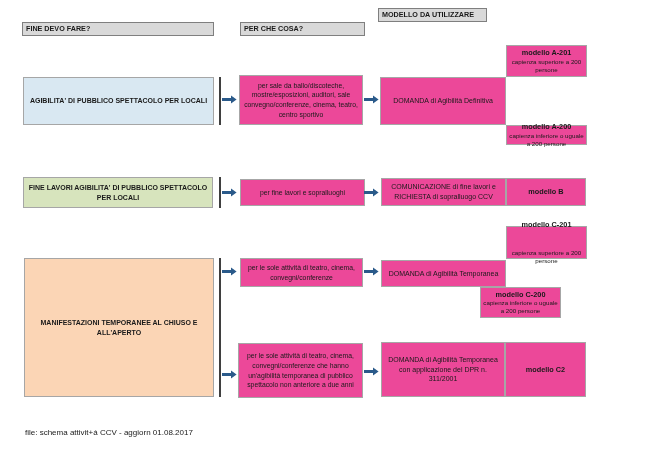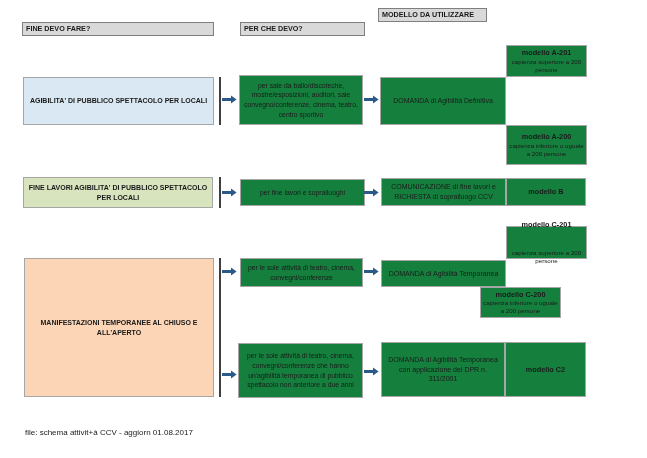--- a/index.html
+++ b/index.html
@@ -14,21 +14,21 @@
     font-family:"Liberation Sans","DejaVu Sans",sans-serif; color:var(--text-color);
     overflow:hidden;
   }
   .hdr{
     position:absolute; height:14px; box-sizing:border-box;
     background:var(--header-fill); border:1px solid var(--header-border);
     font-weight:bold; font-size:7.2px; line-height:12px; padding:0 3px;
     white-space:nowrap; overflow:hidden;
   }
   .box{
-    position:absolute; box-sizing:border-box; background:#15803d;
+    position:absolute; box-sizing:border-box; background:#ec4899;
     border:1px solid var(--box-border);
     display:flex; flex-direction:column; align-items:center; justify-content:center;
     text-align:center;
   }
   .left-box{ font-weight:bold; font-size:7px; line-height:1.35; }
   .left-box .ln{ display:block; white-space:nowrap; }
   .blue{ background:var(--blue-fill); }
   .green{ background:var(--green-fill); }
   .orange{ background:var(--orange-fill); }
   .mid-box{ font-size:6.8px; line-height:1.4; padding:2px 2px; }
@@ -39,21 +39,21 @@
   .arrow{ position:absolute; width:15px; height:9px; }
   .arrow svg{ display:block; width:100%; height:100%; }
   .footer{ position:absolute; left:25px; top:428px; font-size:8px; white-space:nowrap; }
 </style>
 </head>
 <body>
 
 <div class="canvas">
 
   <div class="hdr" style="left:22px;top:22px;width:192px;">FINE DEVO FARE?</div>
-  <div class="hdr" style="left:240px;top:22px;width:125px;">PER CHE DEVO?</div>
+  <div class="hdr" style="left:240px;top:22px;width:125px;">PER CHE COSA?</div>
   <div class="hdr" style="left:378px;top:8px;width:109px;">MODELLO DA UTILIZZARE</div>
 
   <div class="box left-box blue" style="left:23px;top:77px;width:191px;height:48px;">
     <span class="ln">AGIBILITA' DI PUBBLICO SPETTACOLO PER LOCALI</span>
   </div>
   <div class="vline" style="left:219px;top:77px;height:48px;"></div>
   <div class="arrow" style="left:222px;top:95px;">
     <svg viewBox="0 0 15 9">
         <path d="M0 3.1 H9 V0.5 L14.6 4.5 L9 8.5 V5.9 H0 Z" fill="var(--arrow-color)"></path>
       </svg>
@@ -66,21 +66,21 @@
         <path d="M0 3.1 H9 V0.5 L14.6 4.5 L9 8.5 V5.9 H0 Z" fill="var(--arrow-color)"></path>
       </svg>
   </div>
   <div class="box dom-box" style="left:380px;top:77px;width:126px;height:48px;">
     <span>DOMANDA di Agibilità Definitiva</span>
   </div>
   <div class="box" style="left:506px;top:45px;width:81px;height:32px;">
     <span class="model-title">modello A-201</span>
     <span class="model-note">capienza superiore a 200 persone</span>
   </div>
-  <div class="box" style="left:506px;top:125px;width:81px;height:40px;">
+  <div class="box" style="left:506px;top:125px;width:81px;height:20px;">
     <span class="model-title">modello A-200</span>
     <span class="model-note">capienza inferiore o uguale a 200 persone</span>
   </div>
 
   <div class="box left-box green" style="left:23px;top:177px;width:190px;height:31px;">
     <span class="ln">FINE LAVORI AGIBILITA' DI PUBBLICO SPETTACOLO</span>
     <span class="ln">PER LOCALI</span>
   </div>
   <div class="vline" style="left:219px;top:177px;height:31px;"></div>
   <div class="arrow" style="left:222px;top:188px;">

